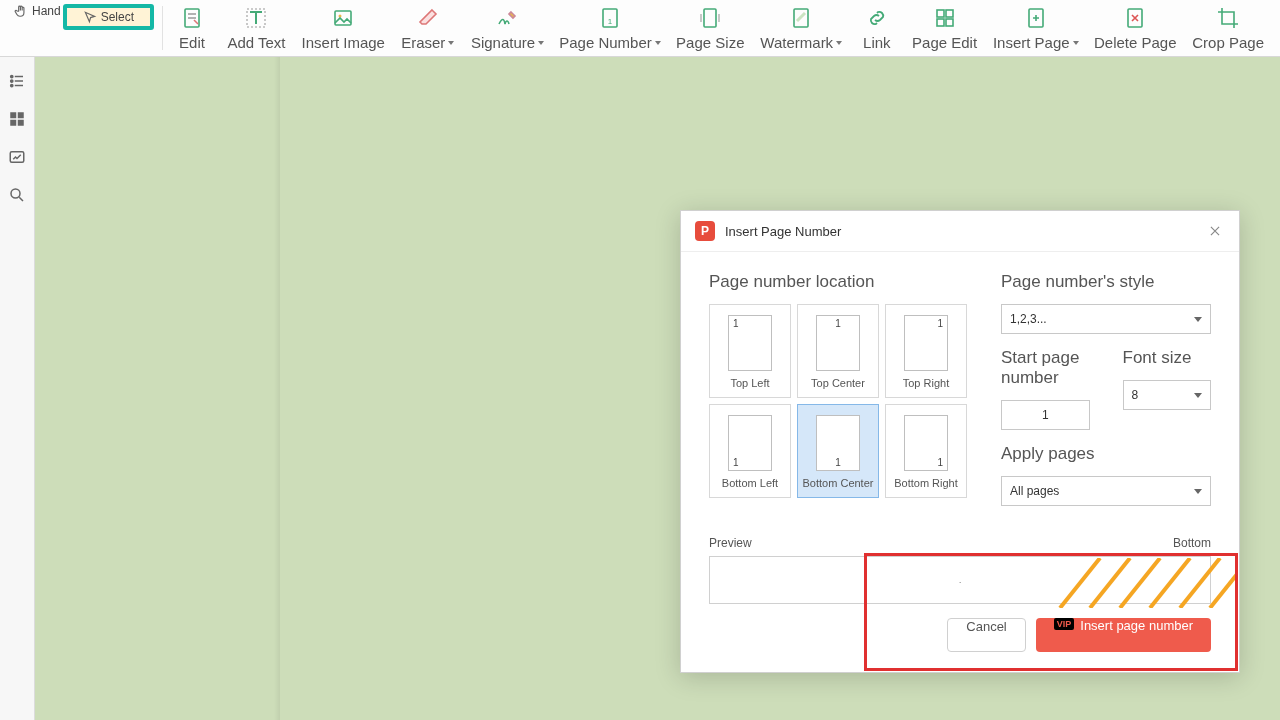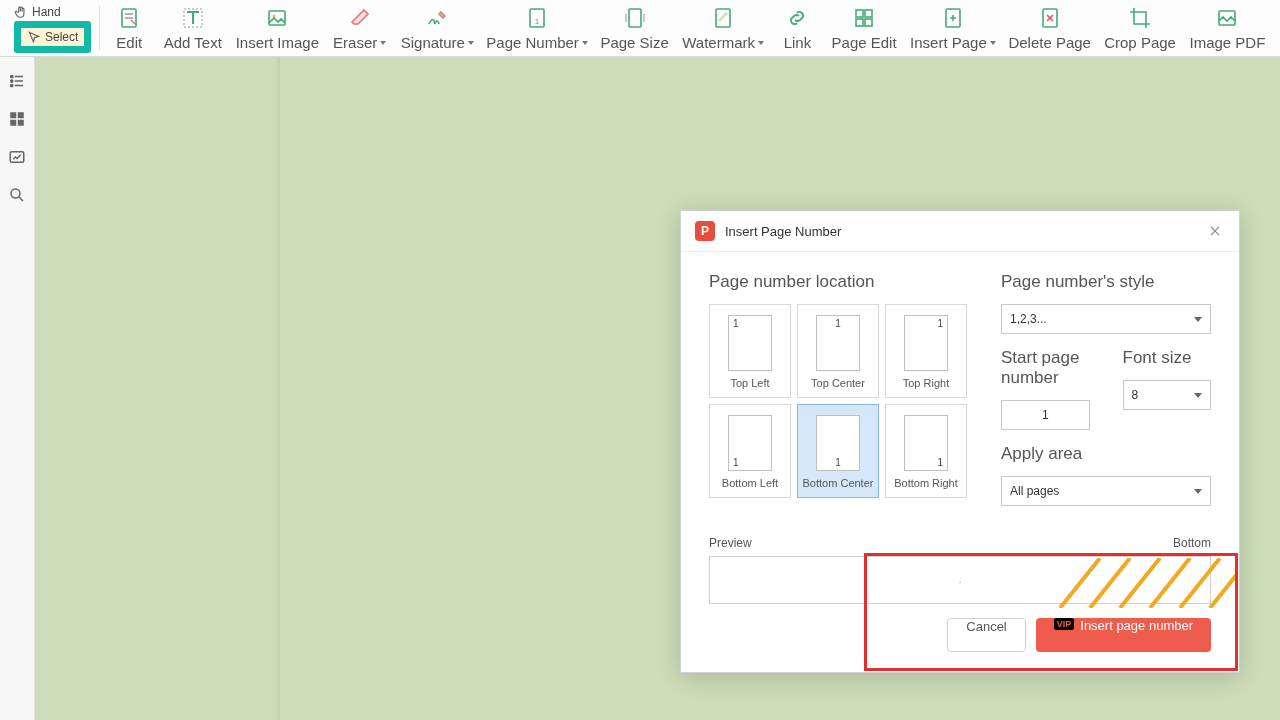--- a/index.html
+++ b/index.html
@@ -1,23 +1,23 @@
 <!DOCTYPE html>
 <html><head>
 <meta charset="utf-8">
 <style>
 * { box-sizing: border-box; margin: 0; padding: 0; font-family: -apple-system, BlinkMacSystemFont, "Segoe UI", Arial, sans-serif; }
 body { width: 1280px; height: 720px; background: #f0f0f0; overflow: hidden; position: relative; }
 
 
 .toolbar { height: 57px; background: #fdfdfd; border-bottom: 1px solid #d8d8d8; display: flex; align-items: stretch; padding: 0 8px; }
-.tool-col { display: flex; flex-direction: column; align-items: flex-start; justify-content: center; padding: 4px 6px 2px; gap: 2px; }
+.tool-col { display: flex; flex-direction: row; align-items: flex-start; justify-content: center; padding: 4px 6px 2px; gap: 2px; }
 .tool-col .mini { display: flex; align-items: center; gap: 4px; font-size: 12px; color: #444; cursor: pointer; }
 .tool-col .mini .mi { width: 14px; height: 14px; display: inline-flex; align-items: center; justify-content: center; }
-.select-active { background: #fff3d6; border: 7px solid #14b8a6; border-radius: 3px; padding: 2px 6px; }
+.select-active { background: #fff3d6; border: 4px solid #14b8a6; border-radius: 3px; padding: 2px 16px; }
 .vsep { width: 1px; background: #e2e2e2; margin: 6px 2px; }
 
 .tool-btn { display: flex; flex-direction: column; align-items: center; justify-content: flex-start; padding: 4px 10px 2px; min-width: 54px; cursor: pointer; }
 .tool-btn .ticon { width: 28px; height: 28px; display: flex; align-items: center; justify-content: center; }
 .tool-btn .tlabel { font-size: 15px; color: #555; margin-top: 2px; white-space: nowrap; display: flex; align-items: center; gap: 2px; text-align: center; }
 .caret { width: 0; height: 0; border-left: 3px solid transparent; border-right: 3px solid transparent; border-top: 4px solid #777; display: inline-block; margin-left: 1px; }
 
 
 .leftbar { position: absolute; left: 0; top: 57px; width: 35px; bottom: 0; background: #f7f7f7; border-right: 1px solid #dcdcdc; display: flex; flex-direction: column; align-items: center; padding-top: 12px; gap: 14px; }
 .leftbar .lbtn { width: 24px; height: 24px; display: flex; align-items: center; justify-content: center; cursor: pointer; }
@@ -220,29 +220,20 @@
       </span>
     <span class="tlabel">Delete Page</span>
   </div>
   <div class="tool-btn">
     <span class="ticon">
         <svg width="24" height="24" viewBox="0 0 24 24" fill="none" stroke="#4a7" stroke-width="1.6">
           <path d="M6 2v16h16M2 6h16v16"></path>
         </svg>
       </span>
     <span class="tlabel">Crop Page</span>
-  </div>
-  <div class="tool-btn">
-    <span class="ticon">
-        <svg width="24" height="24" viewBox="0 0 24 24" fill="none" stroke="#4a7" stroke-width="1.6">
-          <rect x="4" y="5" width="16" height="14" rx="1"></rect>
-          <path d="M4 15l4-4 4 4 4-4 4 4"></path>
-        </svg>
-      </span>
-    <span class="tlabel">Image PDF</span>
   </div>
 </div>
 
 <div class="leftbar">
   <div class="lbtn">
       <svg width="18" height="18" viewBox="0 0 24 24" fill="none" stroke="#666" stroke-width="2">
         <circle cx="5" cy="6" r="1.5" fill="#666"></circle>
         <path d="M9 6h11"></path>
         <circle cx="5" cy="12" r="1.5" fill="#666"></circle>
         <path d="M9 12h11"></path>
@@ -347,21 +338,21 @@
         </div>
         <div class="field">
           <div class="sec-label">Font size</div>
           <div class="combo">
               <span class="cv">8</span>
               <span class="dd"></span>
             </div>
         </div>
       </div>
       <div class="field">
-        <div class="sec-label">Apply area</div>
+        <div class="sec-label">Apply pages</div>
         <div class="combo">
             <span class="cv">All pages</span>
             <span class="dd"></span>
           </div>
       </div>
     </div>
   </div>
 
   <div class="preview-row">
     <span>Preview</span>

